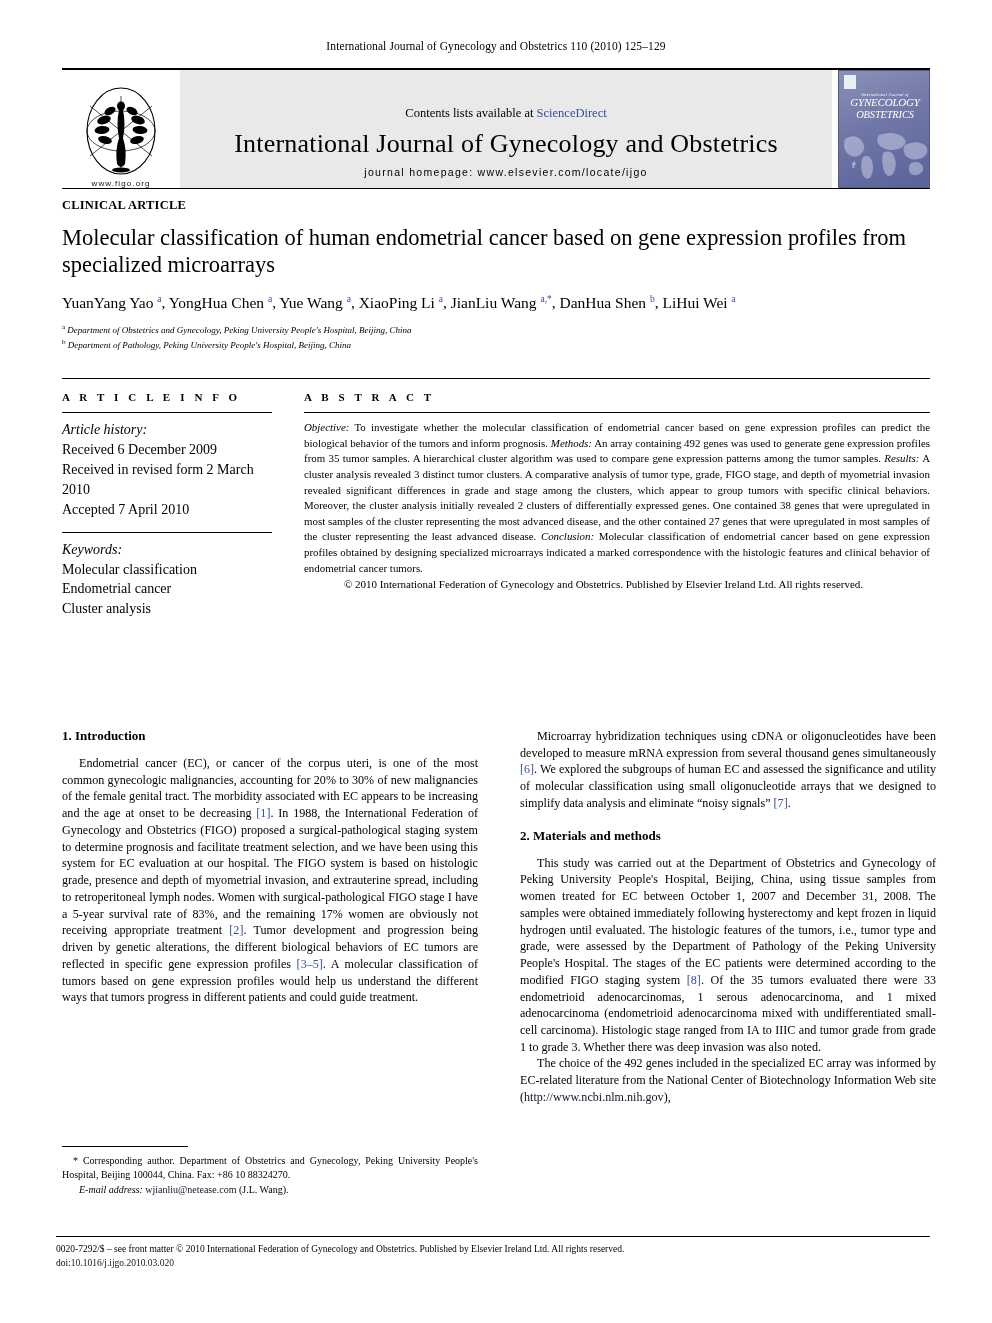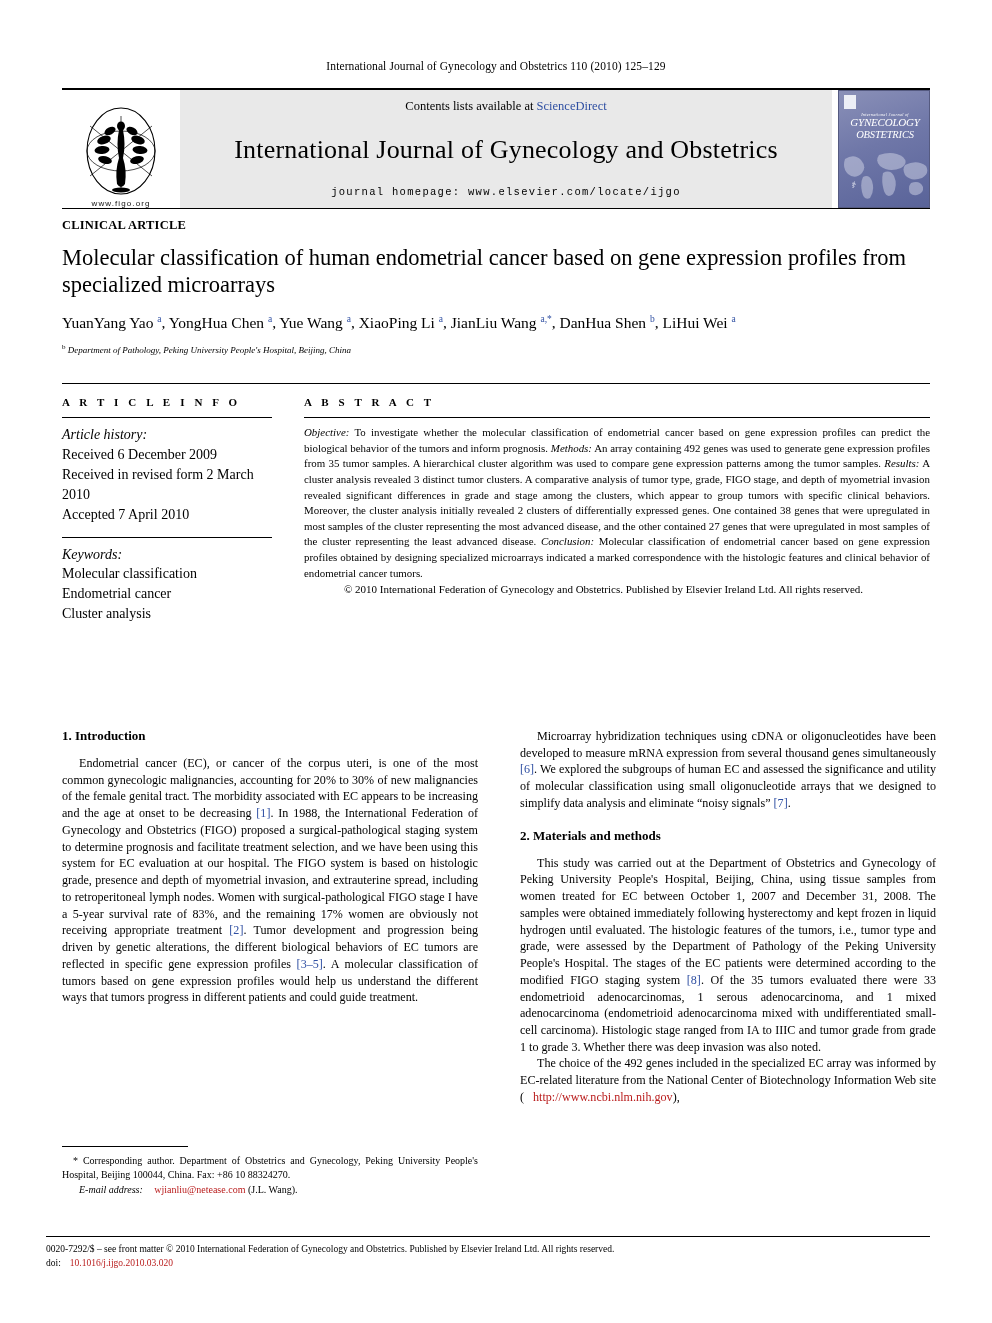--- a/index.html
+++ b/index.html
@@ -22,21 +22,21 @@
     height: 1323px;
     box-sizing: border-box;
     padding: 0 62px;
   }
 
   
   .running-head {
     text-align: center;
     font-size: 11.5px;
     font-family: "Liberation Serif", serif;
-    padding-top: 60px;
+    padding-top: 40px;
     letter-spacing: 0.1px;
   }
 
   
   .masthead {
     margin-top: 16px;
     border-top: 2.5px solid #000;
     display: flex;
     align-items: stretch;
     height: 118px;
@@ -65,31 +65,32 @@
     display: flex;
     flex-direction: column;
     align-items: center;
     justify-content: space-between;
     padding: 9px 0 10px 0;
     box-sizing: border-box;
   }
   .contents-line {
     font-size: 12.5px;
     font-family: "Liberation Serif", serif;
+    margin-top: 27px;
   }
   .contents-line .sd-link { color: #2f4fa2; }
   .journal-title {
     font-size: 26px;
     font-family: "Liberation Serif", serif;
     letter-spacing: 0.2px;
     white-space: nowrap;
   }
   .homepage-line {
     font-size: 10.5px;
-    font-family: Liberation Mono, monospace;
+    font-family: Liberation Sans, sans-serif;
     letter-spacing: 1.3px;
   }
   .cover-thumb {
     flex: 0 0 92px;
     width: 92px;
     margin-left: 6px;
     position: relative;
     background: linear-gradient(160deg,#8a90b8 0%, #6f77a8 45%, #596399 100%);
     border: 1px solid #555a80;
     box-sizing: border-box;
@@ -215,21 +216,21 @@
   h2.sec.spaced { margin-top: 16px; }
   p.body {
     font-size: 12.1px;
     line-height: 1.385;
     text-align: justify;
     margin: 0;
     text-indent: 17px;
   }
   p.body + p.body { margin-top: 0; }
   .ref { color: #2f4fa2; }
-  .lnk { color: #b91c1c; margin-left: 9px; }
+  .lnk { color: #0f172a; }
 
   
   .footnote {
     position: absolute;
     left: 62px;
     top: 1146px;
     width: 416px;
   }
   .footnote .fn-rule {
     border-top: 1px solid #000;
@@ -246,21 +247,21 @@
     font-size: 10px;
     line-height: 1.38;
     text-indent: 17px;
     margin-top: 1px;
   }
   .footnote .fn-mail .ital { font-style: italic; }
 
   
   .pub-footer {
     position: absolute;
-    left: 46px;
+    left: 56px;
     right: 62px;
     top: 1236px;
     border-top: 1px solid #000;
     padding-top: 6px;
   }
   .pub-footer .pf1 { font-size: 9.5px; line-height: 1.45; }
   .pub-footer .pf2 { font-size: 9.5px; line-height: 1.45; }
 </style>
 </head>
 <body>
@@ -325,20 +326,21 @@
   </div>
 
   <div class="article-type">CLINICAL ARTICLE</div>
   <div class="article-title">Molecular classification of human endometrial cancer based on gene expression profiles from specialized microarrays</div>
 
   <div class="authors">
     YuanYang Yao <sup>a</sup>, YongHua Chen <sup>a</sup>, Yue Wang <sup>a</sup>, XiaoPing Li <sup>a</sup>, JianLiu Wang <sup>a,*</sup>, DanHua Shen <sup>b</sup>, LiHui Wei <sup>a</sup>
   </div>
 
   <div class="affil">
+    <div><sup>a</sup> <span>Department of Obstetrics and Gynecology, Peking University People's Hospital, Beijing, China</span></div>
     <div><sup>b</sup> <span>Department of Pathology, Peking University People's Hospital, Beijing, China</span></div>
   </div>
 
   <div class="info-abstract">
 
     <div class="col-info">
       <div class="section-caps">A R T I C L E    I N F O</div>
       <div class="rule-thin"></div>
       <div class="meta-block">
         <div class="lbl">Article history:</div>

